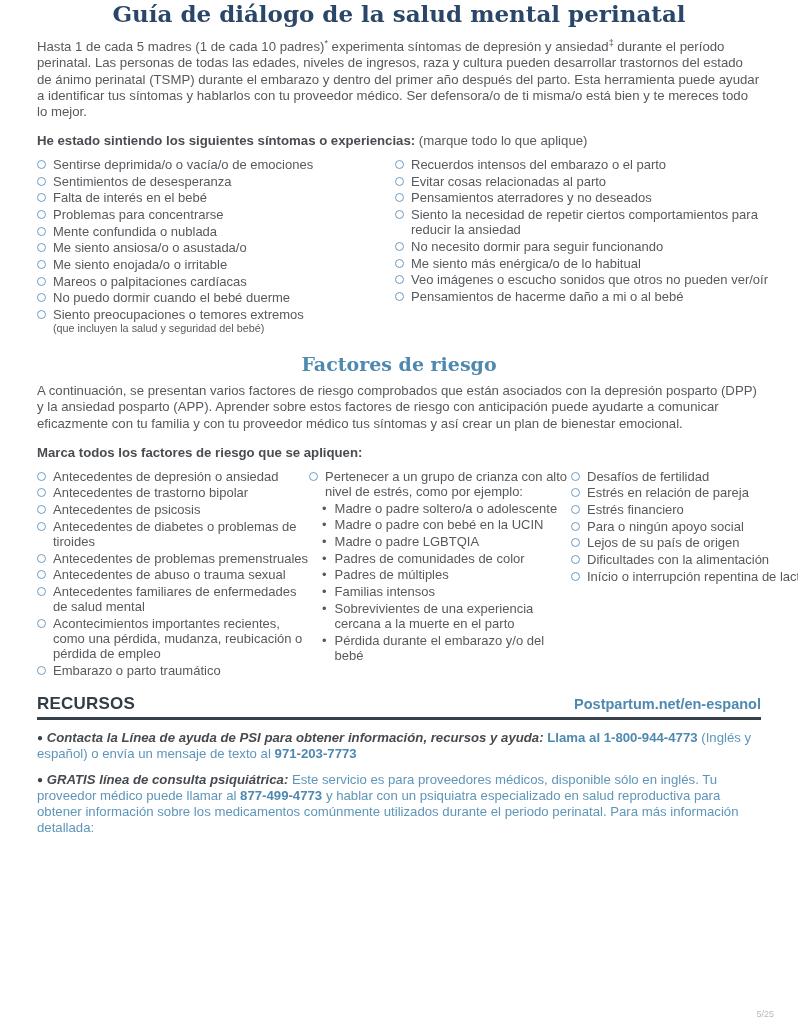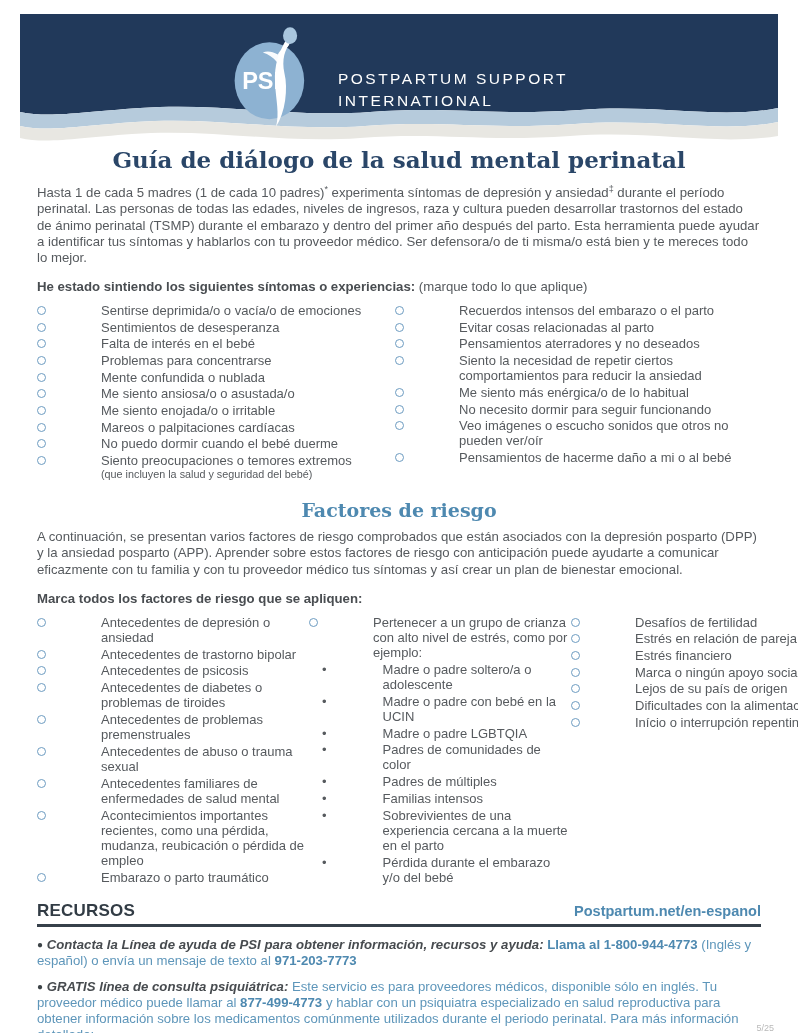--- a/index.html
+++ b/index.html
@@ -46,21 +46,21 @@
 
   
   .check-cols { display:flex; }
   .sym-left  { flex:0 0 358px; }
   .sym-right { flex:0 0 375px; }
   .check-item { display:flex; margin-bottom:1.5px; font-size:13px; line-height:1.17; }
   .circle {
     width:9px; height:9px; border:1.6px solid #6d9cc1; border-radius:50%;
     flex:0 0 auto; margin:3px 7px 0 0; background:#fff;
   }
-  .check-text { color:#565a5e;margin-left:48px; }
+  .check-text { color:#565a5e; }
   .subnote { display:block; font-size:10.8px; line-height:1.25; color:#565a5e; }
 
   
   .section-heading {
     font-family:"DejaVu Serif","Liberation Serif",serif;
     font-weight:700; font-size:19px; color:#4e89b0;
     text-align:center; margin-top:16px; margin-bottom:8px;
   }
   .risk-cols { display:flex;justify-content:space-between; }
   .risk-col1 { flex:0 0 272px; }
@@ -89,43 +89,20 @@
   .page-marker {
     position:absolute; right:24px; bottom:14px;
     font-size:9px; color:#b9b9b9;
   }
 </style>
 </head>
 <body>
 
 <div class="page">
 
-  <div class="header">
-    <div class="header-navy">
-      <div class="logo-group">
-        <svg class="logo-svg" viewBox="0 0 100 108">
-          <ellipse cx="42" cy="58" rx="37" ry="41" fill="#8db2d2"></ellipse>
-
-          <path d="M60,14 C52,28 47,40 48,60 C49,80 53,92 49,107 C59,92 62,66 58,50 C55,36 58,24 66,16 Z" fill="#ffffff"></path>
-          <path d="M63,20 C58,22 53,26 51,30 C45,27 40,26 35,28 C41,30 46,33 50,38 C54,32 58,25 63,20 Z" fill="#ffffff" opacity="0.95"></path>
-          <ellipse cx="64" cy="10" rx="7.5" ry="9" fill="#a9c6de"></ellipse>
-          <text x="13" y="67" font-family="Liberation Sans, sans-serif" font-size="25" font-weight="bold" fill="#ffffff">PSI</text>
-        </svg>
-        <div class="org-name">
-          <div>POSTPARTUM SUPPORT</div>
-          <div>INTERNATIONAL</div>
-        </div>
-      </div>
-    </div>
-    <svg class="waves-svg" viewBox="0 0 758 48" preserveAspectRatio="none">
-      <path fill="#21395a" d="M0,0 H758 V10 C700,22 640,6 560,12 C470,18 430,8 350,14 C270,20 200,4 120,10 C60,14 30,20 0,14 Z"></path>
-      <path fill="#b6cbdc" d="M0,14 C30,20 60,14 120,10 C200,4 270,20 350,14 C430,8 470,18 560,12 C640,6 700,22 758,10 L758,24 C700,36 640,20 555,26 C465,32 425,22 345,28 C265,34 195,18 115,24 C58,28 28,34 0,28 Z"></path>
-      <path fill="#e8e7e2" d="M0,28 C28,34 58,28 115,24 C195,18 265,34 345,28 C425,22 465,32 555,26 C640,20 700,36 758,24 L758,38 C695,48 635,32 550,38 C460,44 420,34 340,40 C260,46 190,30 112,36 C56,40 26,46 0,40 Z"></path>
-    </svg>
-  </div>
 
   <div class="content">
 
     <h1 class="doc-title">Guía de diálogo de la salud mental perinatal</h1>
 
     <p class="intro"><span>Hasta 1 de cada 5 madres (1 de cada 10 padres)</span><sup>*</sup>
       <span>experimenta síntomas de depresión y ansiedad</span><sup>‡</sup>
       <span>durante el período perinatal. Las personas de todas las edades, niveles de ingresos, raza y cultura pueden desarrollar trastornos del estado de ánimo perinatal (TSMP) durante el embarazo y dentro del primer año después del parto. Esta herramienta puede ayudar a identificar tus síntomas y hablarlos con tu proveedor médico. Ser defensora/o de ti misma/o está bien y te mereces todo lo mejor.</span>
     </p>
 
@@ -204,26 +181,26 @@
             <span class="check-text"><span>Pensamientos aterradores y no deseados</span></span>
           </div>
 
           <div class="check-item">
             <span class="circle"></span>
             <span class="check-text"><span>Siento la necesidad de repetir ciertos comportamientos para reducir la ansiedad</span></span>
           </div>
 
           <div class="check-item">
             <span class="circle"></span>
+            <span class="check-text"><span>No necesito dormir para seguir funcionando</span></span>
+          </div>
+
+          <div class="check-item">
+            <span class="circle"></span>
             <span class="check-text"><span>Me siento más enérgica/o de lo habitual</span></span>
-          </div>
-
-          <div class="check-item">
-            <span class="circle"></span>
-            <span class="check-text"><span>No necesito dormir para seguir funcionando</span></span>
           </div>
 
           <div class="check-item">
             <span class="circle"></span>
             <span class="check-text"><span>Veo imágenes o escucho sonidos que otros no pueden ver/oír</span></span>
           </div>
 
           <div class="check-item">
             <span class="circle"></span>
             <span class="check-text"><span>Pensamientos de hacerme daño a mi o al bebé</span></span>
@@ -349,21 +326,21 @@
             <span class="check-text"><span>Estrés en relación de pareja</span></span>
           </div>
 
           <div class="check-item">
             <span class="circle"></span>
             <span class="check-text"><span>Estrés financiero</span></span>
           </div>
 
           <div class="check-item">
             <span class="circle"></span>
-            <span class="check-text"><span>Marca o ningún apoyo social</span></span>
+            <span class="check-text"><span>Para o ningún apoyo social</span></span>
           </div>
 
           <div class="check-item">
             <span class="circle"></span>
             <span class="check-text"><span>Lejos de su país de origen</span></span>
           </div>
 
           <div class="check-item">
             <span class="circle"></span>
             <span class="check-text"><span>Dificultades con la alimentación</span></span>

